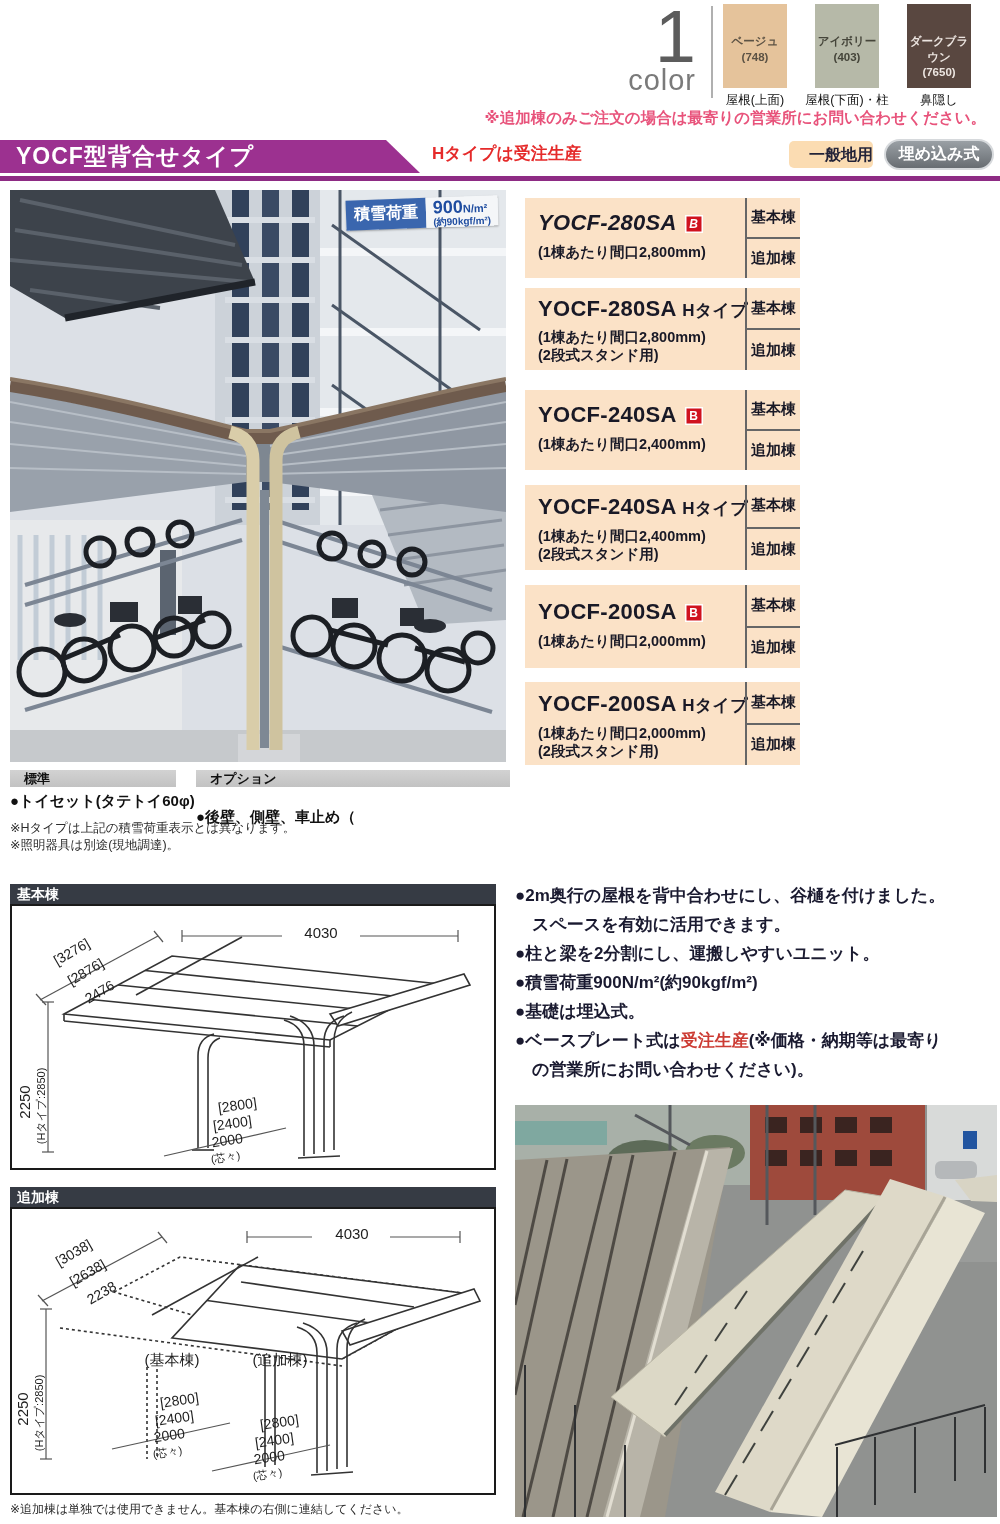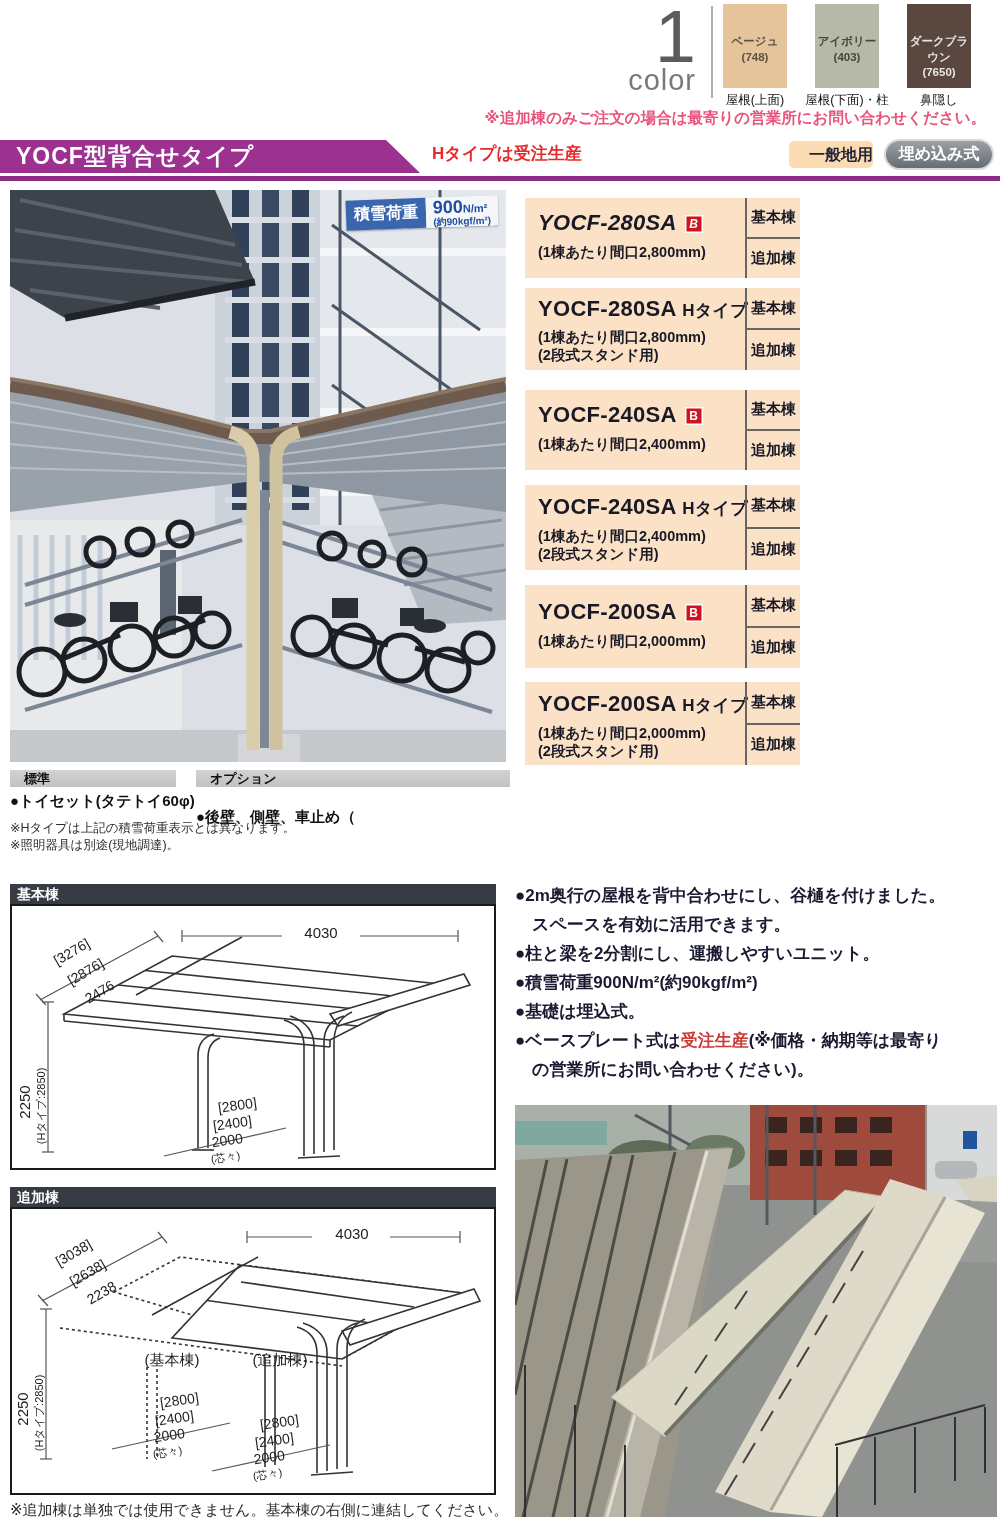--- a/index.html
+++ b/index.html
@@ -59,21 +59,21 @@
   
   .spec-bar{height:17px;background:linear-gradient(#d2d2d2,#c2c2c2);font-size:13px;font-weight:bold;
       color:#111;line-height:17px;padding-left:14px;box-sizing:border-box;}
   .spec-item{font-size:15px;font-weight:bold;color:#111;}
   .spec-note{font-size:12.5px;color:#2b2b2b;}
 
   
   .diag-header{height:20px;background:#363b44;color:#fff;font-size:14px;font-weight:bold;
       line-height:20px;padding-left:7px;box-sizing:border-box;}
   .diag-box{border:2px solid #1a1a1a;background:#fff;box-sizing:border-box;}
-  .diag-note{font-size:15px;color:#2b2b2b;}
+  .diag-note{font-size:12px;color:#2b2b2b;}
   svg text{font-family:"Liberation Sans","DejaVu Sans",sans-serif;}
   .dim{font-size:15px;fill:#1e1e1e;}
   .dim-b{font-size:14px;fill:#1e1e1e;}
   .dim-sm{font-size:11px;fill:#1e1e1e;}
   .bay{font-size:15px;fill:#1e1e1e;}
 
   
   .feat-header{left:515px;top:848px;width:485px;height:30px;background:#9c3190;color:#fff;
       font-size:19px;font-weight:bold;line-height:30px;padding-left:10px;box-sizing:border-box;}
   .feat-list{left:515px;top:884px;width:490px;}

